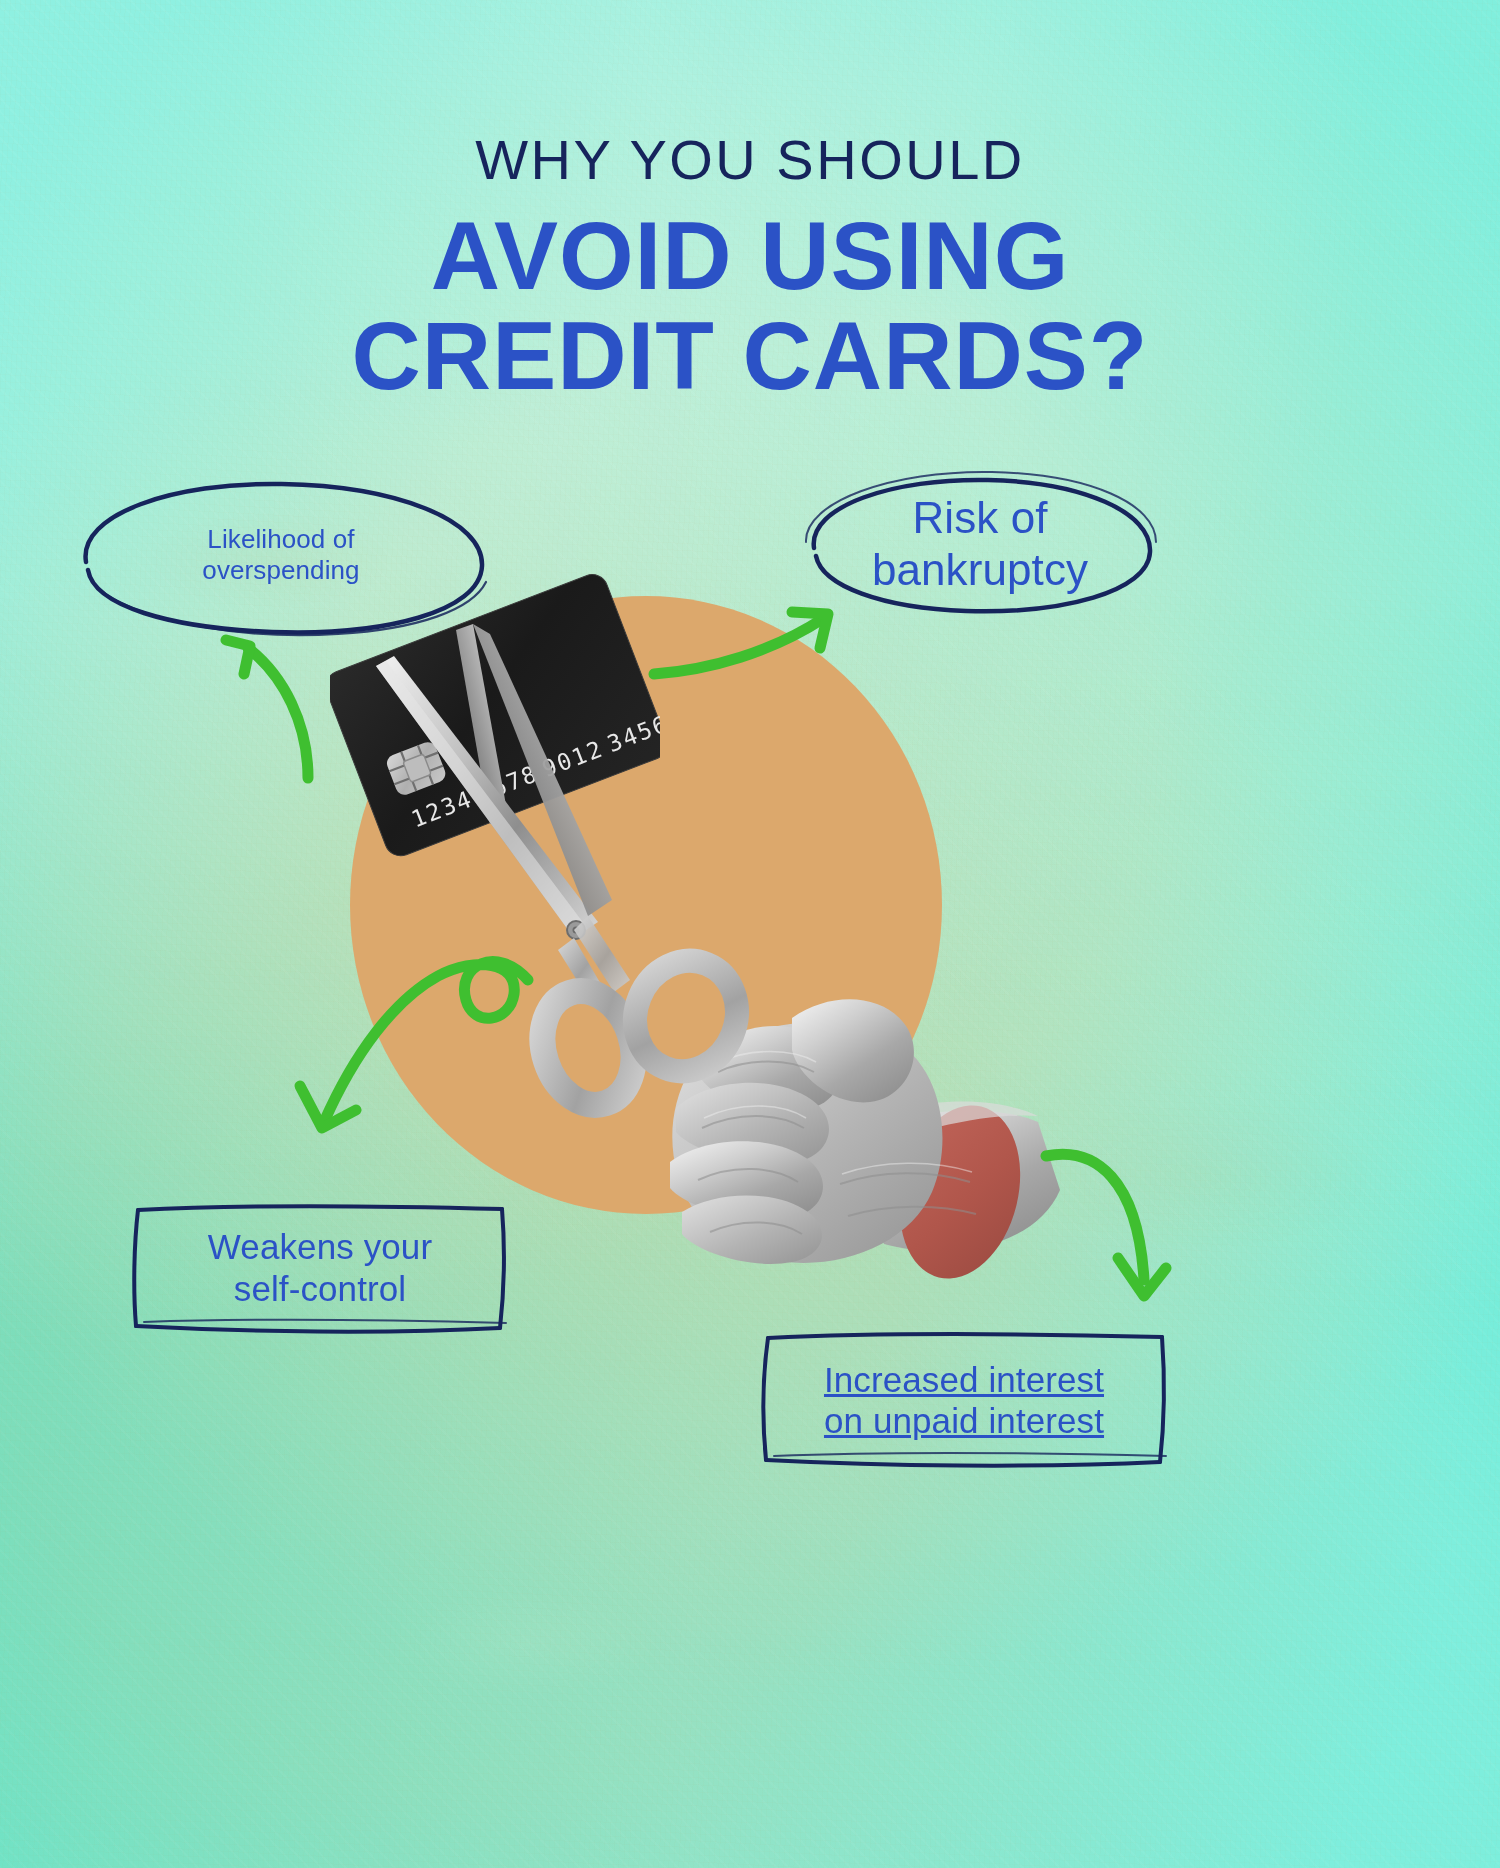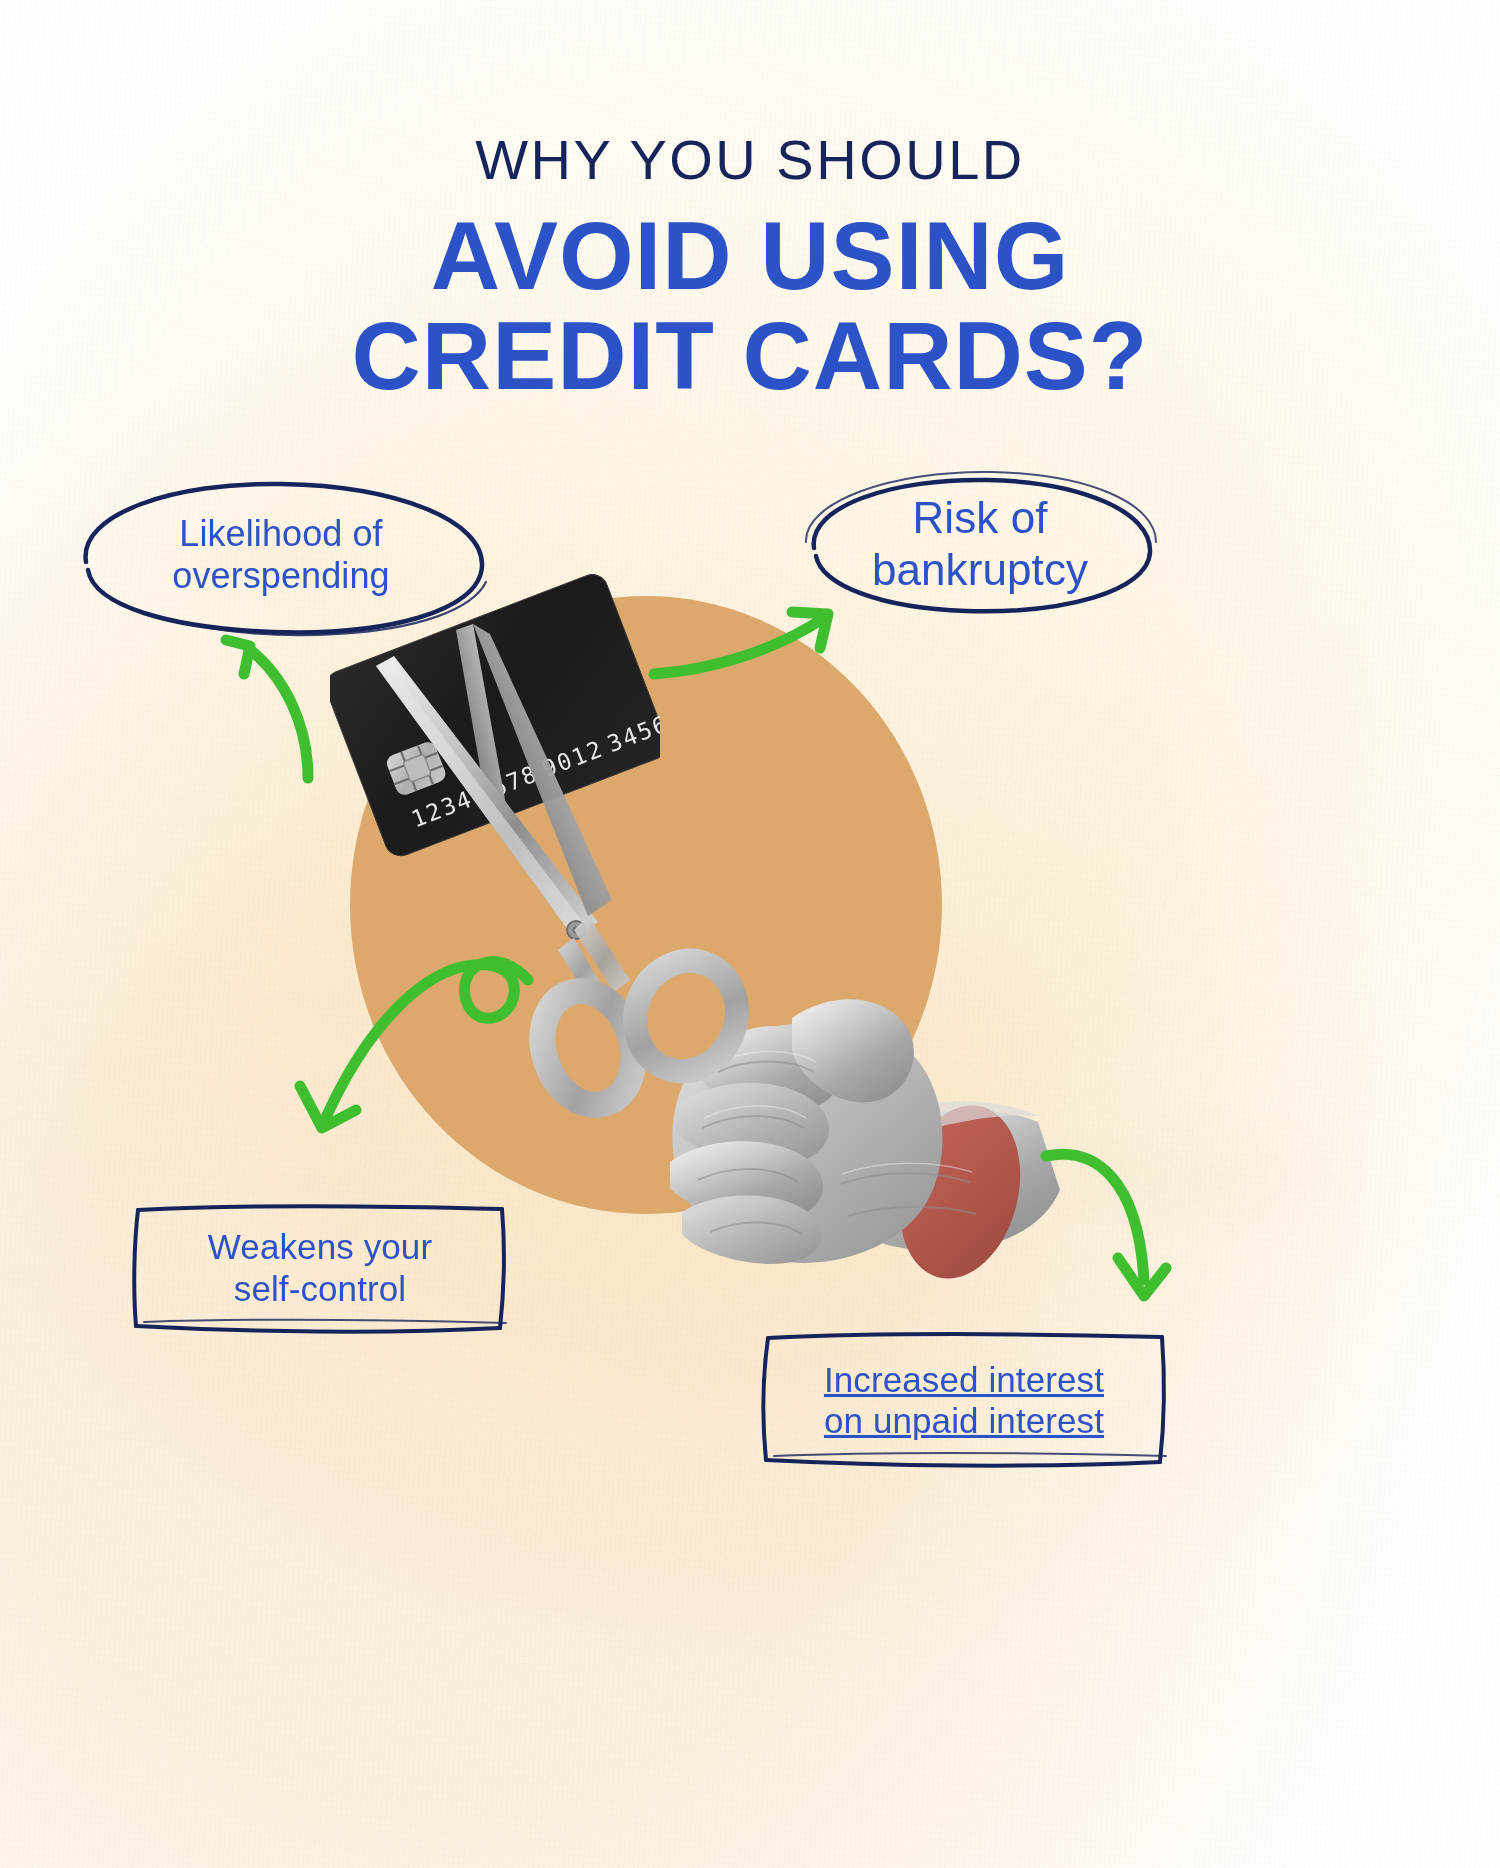--- a/index.html
+++ b/index.html
@@ -6,21 +6,21 @@
     margin: 0;
     padding: 0;
     background: #111;
   }
   #poster {
     position: relative;
     width: 1500px;
     height: 1868px;
     overflow: hidden;
     font-family: "Liberation Sans", sans-serif;
-    background: #ffffff;
+    background: #5eead4;
   }
 
   
   .tex {
     position: absolute;
     inset: 0;
     pointer-events: none;
   }
   .tex.t1 {
     background:
@@ -126,21 +126,21 @@
     height: 100%;
     z-index: 1;
     overflow: visible;
   }
 
   #c-overspending { left: 66px;  top: 470px;  width: 430px; height: 170px; }
   #c-bankruptcy   { left: 800px; top: 468px;  width: 360px; height: 152px; }
   #c-selfcontrol  { left: 130px; top: 1200px; width: 380px; height: 135px; }
   #c-interest     { left: 758px; top: 1330px; width: 412px; height: 140px; }
 
-  #c-overspending .txt { font-size: 36px; }
+  #c-overspending .txt { font-size: 26px; }
   #c-bankruptcy   .txt { font-size: 44px; }
   #c-selfcontrol  .txt { font-size: 35px; }
   #c-interest     .txt { font-size: 35px; text-decoration: underline; }
 
   
   .arrow {
     position: absolute;
     z-index: 28;
     overflow: visible;
   }

